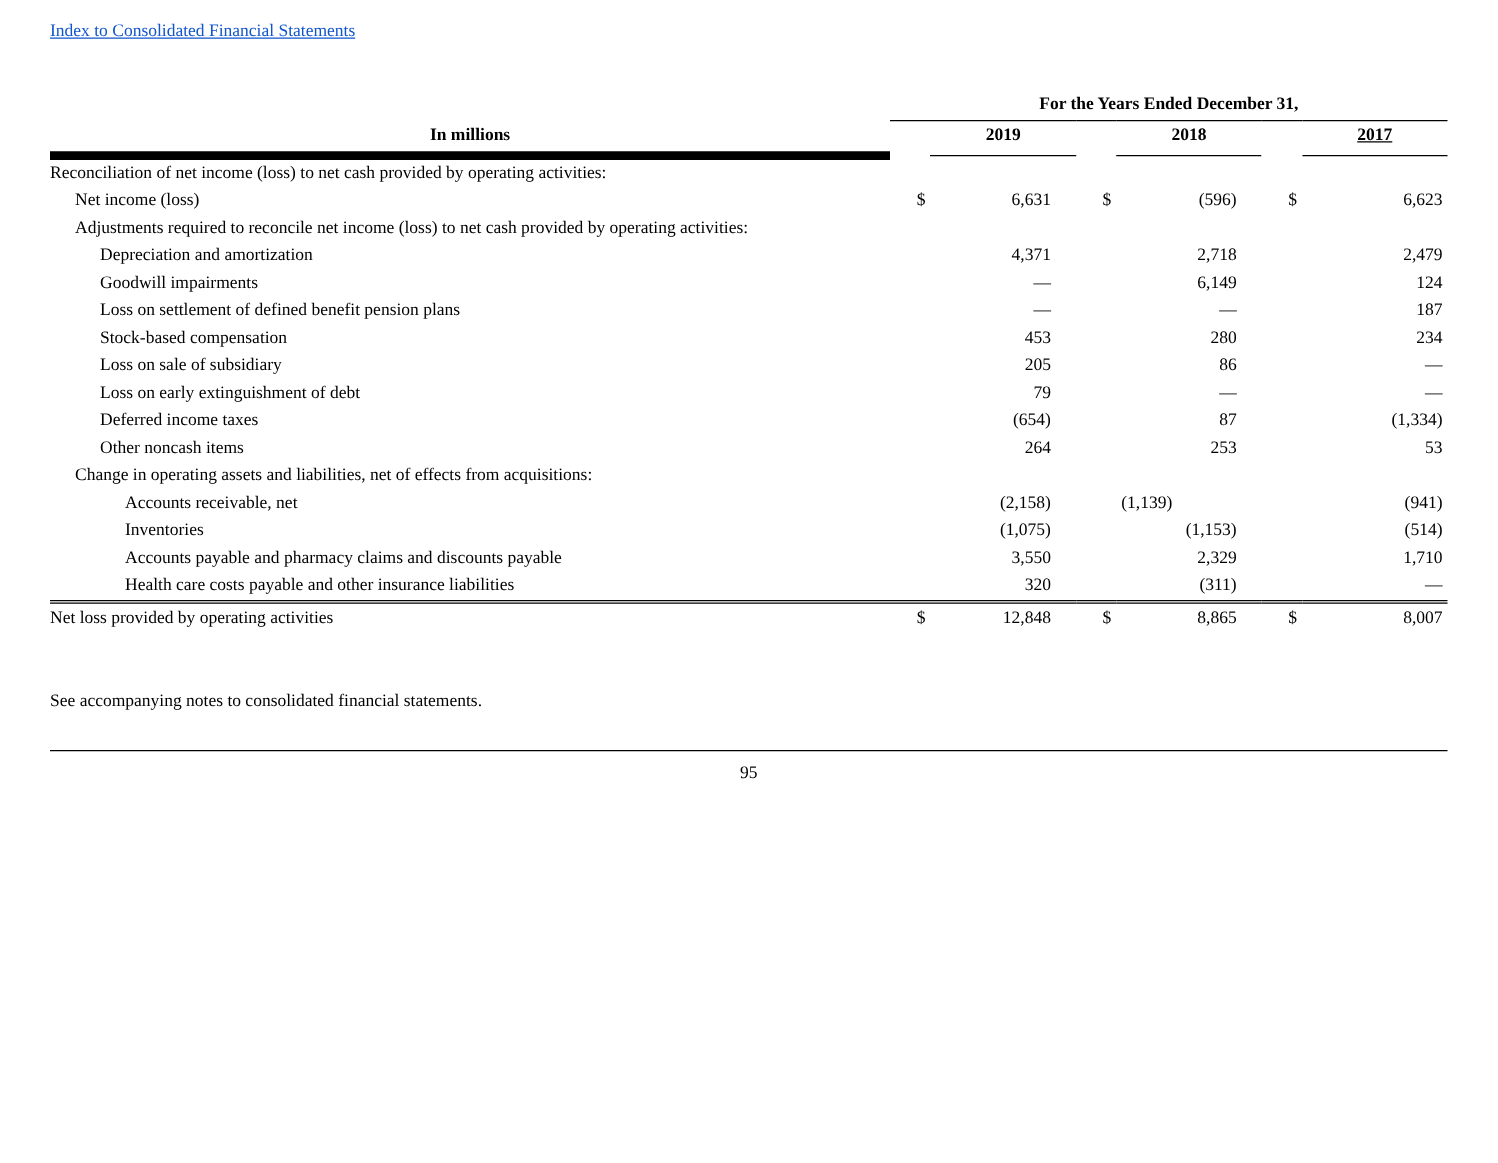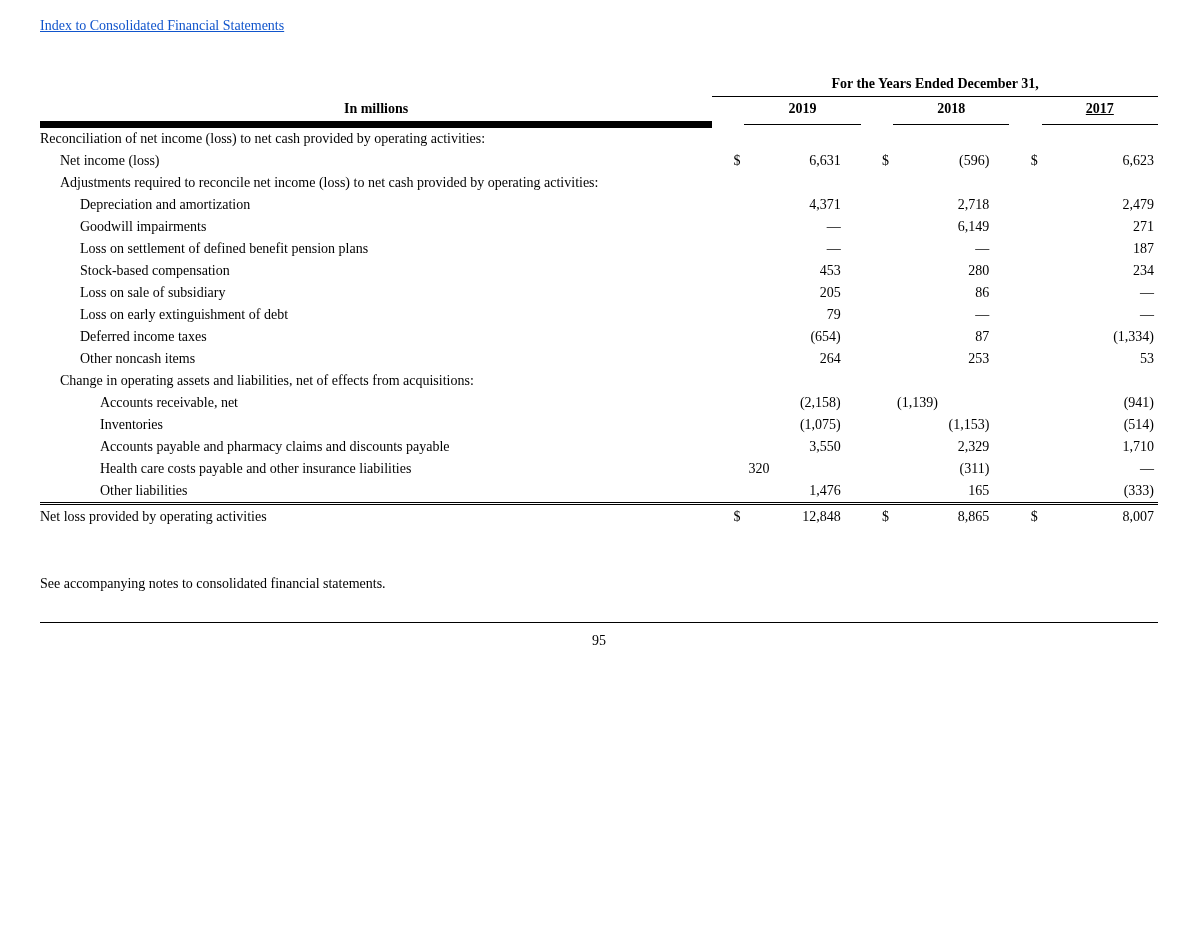--- a/index.html
+++ b/index.html
@@ -124,21 +124,21 @@
         <td style="text-align: right; vertical-align: top; padding-top: 3px;"></td>
         <td style="text-align: right; padding-top: 3px;">2,479</td>
       </tr>
       <tr>
         <td style="padding-left: 40px; padding-top: 3px; padding-bottom: 3px;">Goodwill impairments</td>
         <td style="text-align: right; vertical-align: top; padding-top: 3px;"></td>
         <td style="text-align: right; padding-top: 3px; padding-right: 20px;">—</td>
         <td style="text-align: right; vertical-align: top; padding-top: 3px;"></td>
         <td style="text-align: right; padding-top: 3px; padding-right: 20px;">6,149</td>
         <td style="text-align: right; vertical-align: top; padding-top: 3px;"></td>
-        <td style="text-align: right; padding-top: 3px;">271</td>
+        <td style="text-align: right; padding-top: 3px;">124</td>
       </tr>
       <tr>
         <td style="padding-left: 40px; padding-top: 3px; padding-bottom: 3px;">Loss on settlement of defined benefit pension plans</td>
         <td style="text-align: right; vertical-align: top; padding-top: 3px;"></td>
         <td style="text-align: right; padding-top: 3px; padding-right: 20px;">—</td>
         <td style="text-align: right; vertical-align: top; padding-top: 3px;"></td>
         <td style="text-align: right; padding-top: 3px; padding-right: 20px;">—</td>
         <td style="text-align: right; vertical-align: top; padding-top: 3px;"></td>
         <td style="text-align: right; padding-top: 3px;">187</td>
       </tr>
@@ -219,34 +219,25 @@
         <td style="text-align: right; vertical-align: top; padding-top: 3px;"></td>
         <td style="text-align: right; padding-top: 3px; padding-right: 20px;">3,550</td>
         <td style="text-align: right; vertical-align: top; padding-top: 3px;"></td>
         <td style="text-align: right; padding-top: 3px; padding-right: 20px;">2,329</td>
         <td style="text-align: right; vertical-align: top; padding-top: 3px;"></td>
         <td style="text-align: right; padding-top: 3px;">1,710</td>
       </tr>
       <tr>
         <td style="padding-left: 60px; padding-top: 3px; padding-bottom: 3px;">Health care costs payable and other insurance liabilities</td>
         <td style="text-align: right; vertical-align: top; padding-top: 3px;"></td>
-        <td style="padding-top: 3px; padding-right: 20px;">320</td>
+        <td style="text-align: right; padding-top: 3px; padding-right: 20px;">320</td>
         <td style="text-align: right; vertical-align: top; padding-top: 3px;"></td>
         <td style="text-align: right; padding-top: 3px; padding-right: 20px;">(311)</td>
         <td style="text-align: right; vertical-align: top; padding-top: 3px;"></td>
         <td style="text-align: right; padding-top: 3px;">—</td>
-      </tr>
-      <tr style="border-bottom: none;">
-        <td style="padding-left: 60px; padding-top: 3px; padding-bottom: 3px; border-bottom: 1px solid rgb(0, 0, 0);">Other liabilities</td>
-        <td style="text-align: right; vertical-align: top; padding-top: 3px; border-bottom: 1px solid rgb(0, 0, 0);"></td>
-        <td style="text-align: right; padding-top: 3px; padding-right: 20px; border-bottom: 1px solid rgb(0, 0, 0);">1,476</td>
-        <td style="text-align: right; vertical-align: top; padding-top: 3px; border-bottom: 1px solid rgb(0, 0, 0);"></td>
-        <td style="text-align: right; padding-top: 3px; padding-right: 20px; border-bottom: 1px solid rgb(0, 0, 0);">165</td>
-        <td style="text-align: right; vertical-align: top; padding-top: 3px; border-bottom: 1px solid rgb(0, 0, 0);"></td>
-        <td style="text-align: right; padding-top: 3px; border-bottom: 1px solid rgb(0, 0, 0);">(333)</td>
       </tr>
       <tr>
         <td style="padding-left: 0px; padding-top: 4px; padding-bottom: 3px; border-top: 3px double rgb(0, 0, 0);">Net loss provided by operating activities</td>
         <td style="text-align: right; vertical-align: top; padding-top: 4px; border-top: 3px double rgb(0, 0, 0);">$</td>
         <td style="text-align: right; padding-top: 4px; padding-right: 20px; border-top: 3px double rgb(0, 0, 0);">12,848</td>
         <td style="text-align: right; vertical-align: top; padding-top: 4px; border-top: 3px double rgb(0, 0, 0);">$</td>
         <td style="text-align: right; padding-top: 4px; padding-right: 20px; border-top: 3px double rgb(0, 0, 0);">8,865</td>
         <td style="text-align: right; vertical-align: top; padding-top: 4px; border-top: 3px double rgb(0, 0, 0);">$</td>
         <td style="text-align: right; padding-top: 4px; border-top: 3px double rgb(0, 0, 0);">8,007</td>
       </tr>

